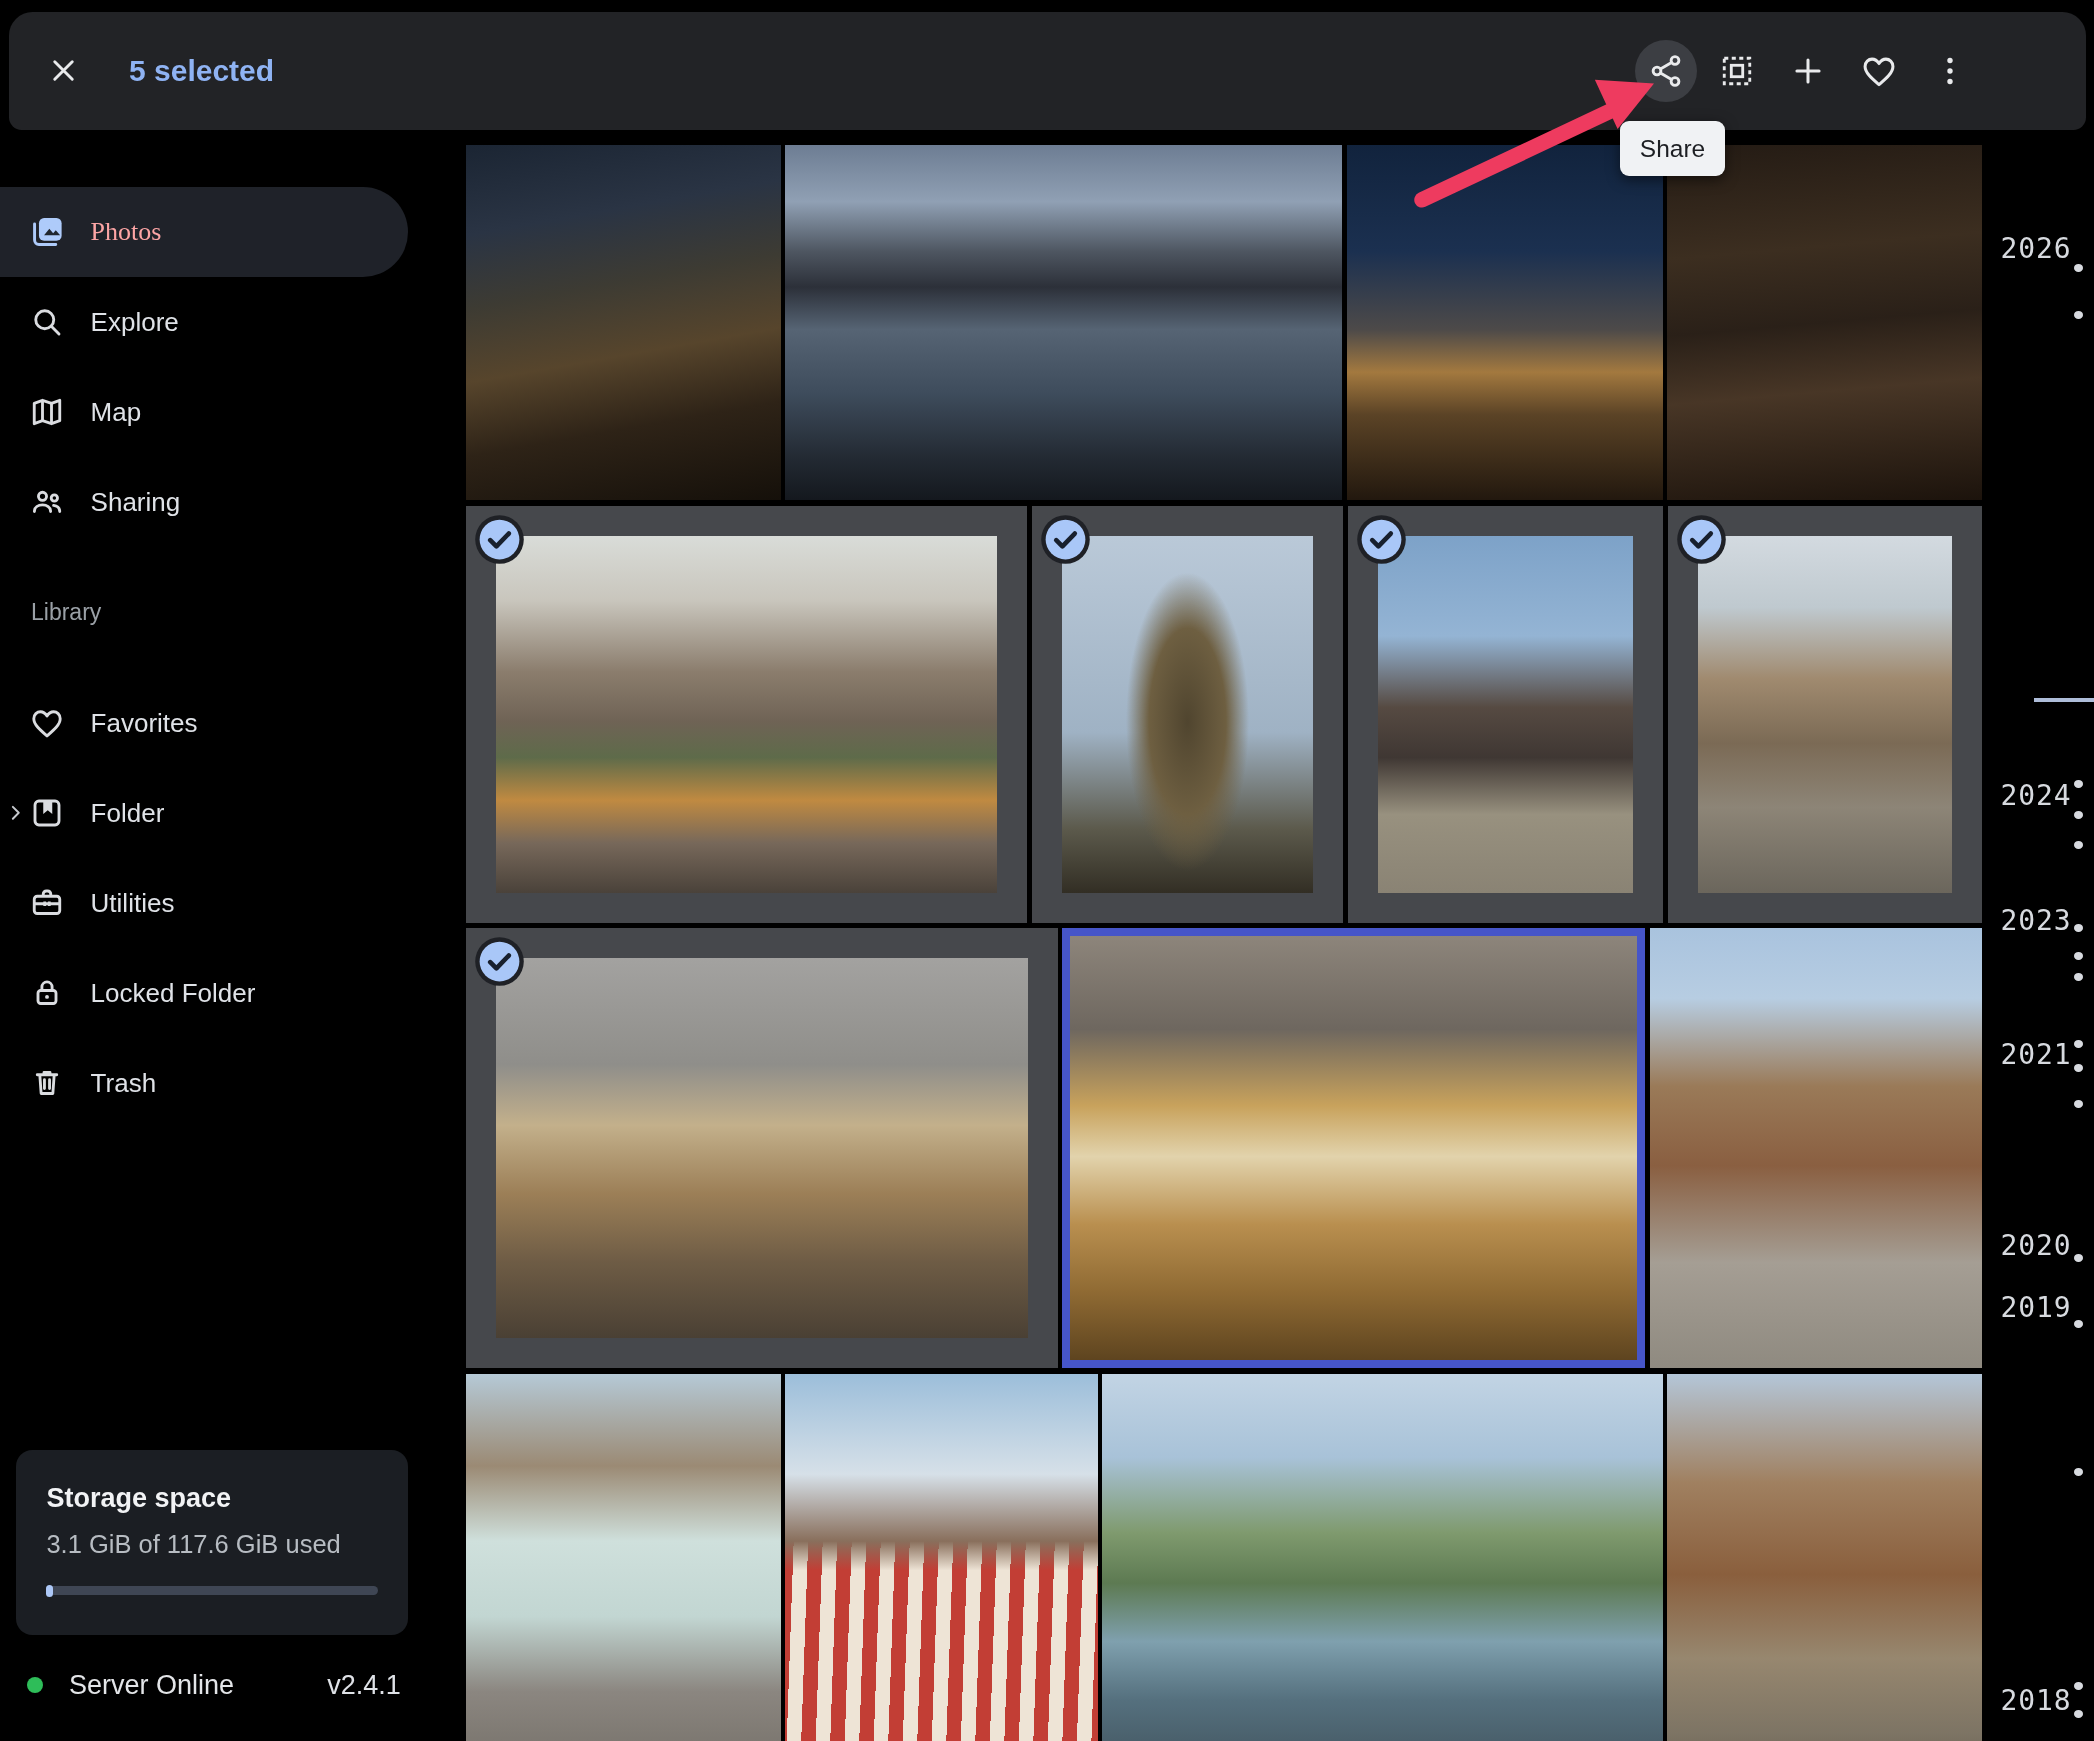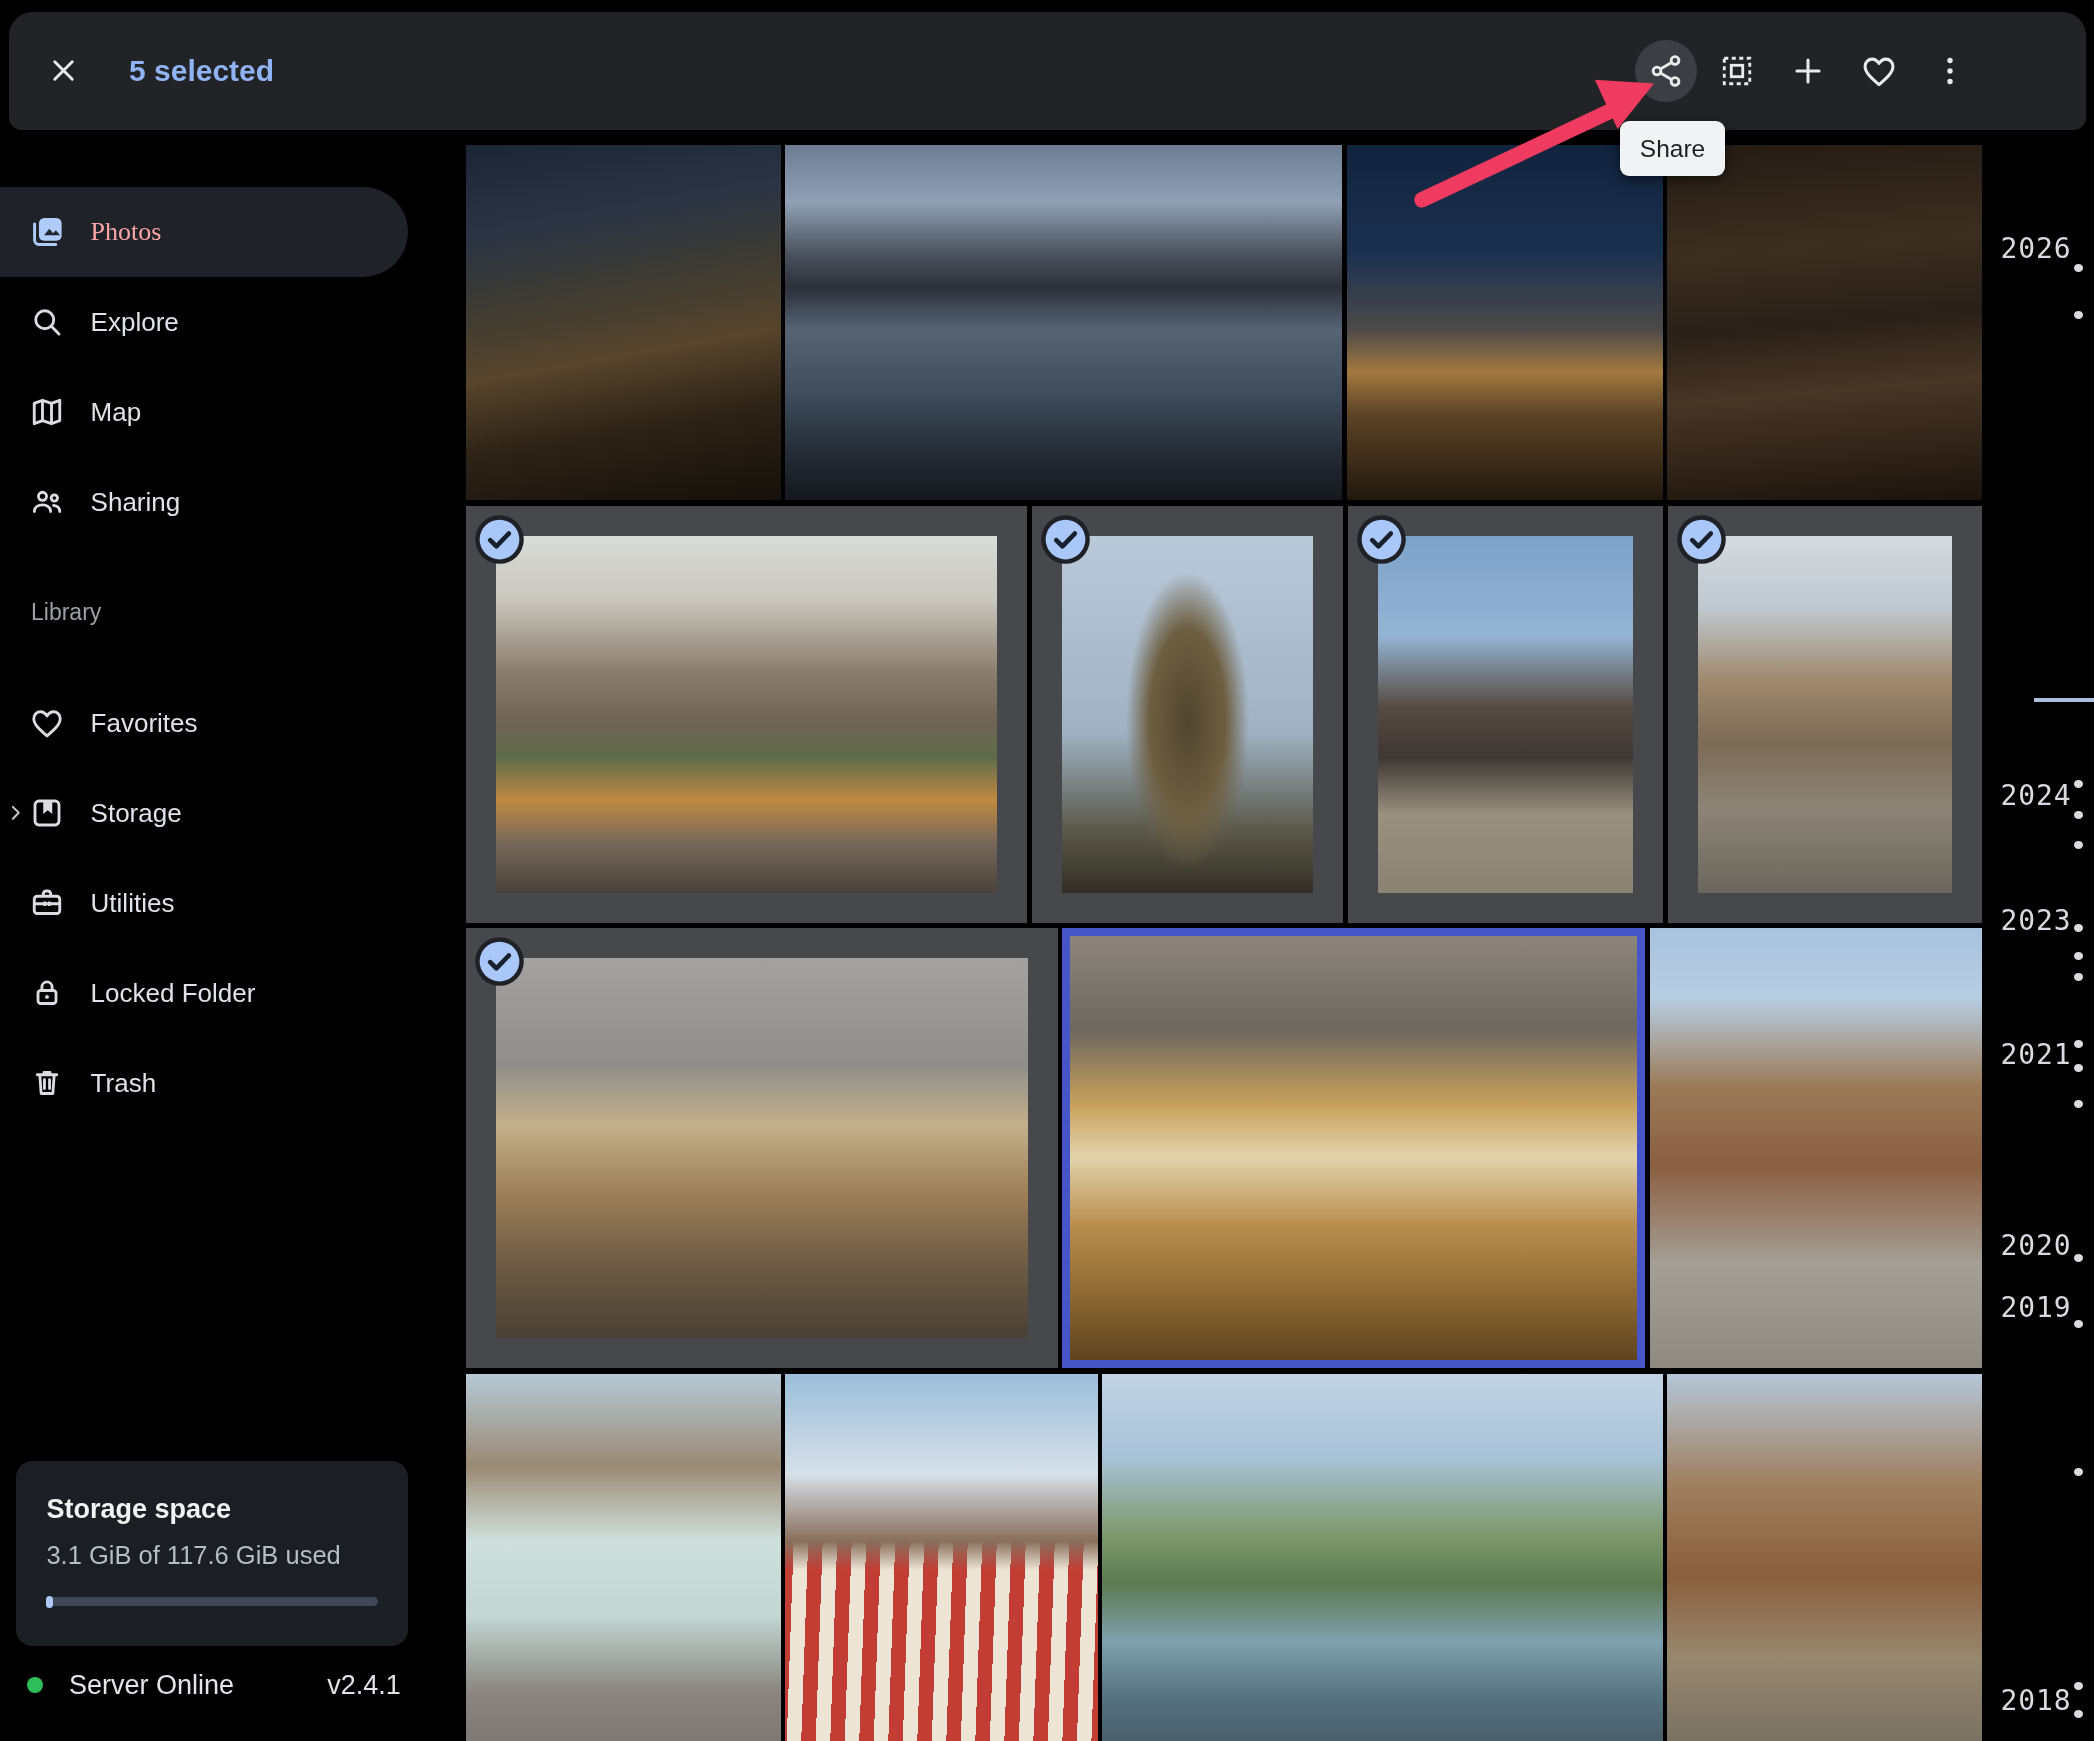--- a/index.html
+++ b/index.html
@@ -44,21 +44,21 @@
   }
   .side-item.active { background:#1f2229; border-radius:0 45px 45px 0; color:#fca5a5;font-family:Liberation Serif, serif; }
   .side-item .chev { position:absolute; left:3.6px; }
   .lib-header { height:131px; display:flex; align-items:center; padding-left:31px;
     font-size:23px; color:#9aa0a6; }
   .icon-wrap { width:40px; height:40px; display:flex; align-items:center; justify-content:center; }
 
   
   .storage-card {
     position:absolute; left:16.4px; top:1450px; width:392px; height:185px;
-    background:#1b1e23; border-radius:16.4px; padding:33px 30px 0 30px;margin-top:11px;
+    background:#1b1e23; border-radius:16.4px; padding:33px 30px 0 30px;
   }
   .storage-title { font-size:27px; font-weight:700; color:#f2f3f5; }
   .storage-usage { font-size:25.5px; color:#b7bcc2; margin-top:16.4px; }
   .track { margin-top:27px; width:332px; height:9px; background:#3f4654; border-radius:5.5px; position:relative; }
   .fill  { position:absolute; left:0; top:-1.8px; height:12.7px; border-radius:6.4px; background:#adc8f7; }
 
   .server-row {
     position:absolute; left:27px; top:1666px; width:381px; height:38px;
     display:flex; align-items:center; font-size:27px; color:#e3e5e8;
   }
@@ -198,21 +198,21 @@
       <svg width="23.6" height="23.6" viewBox="0 0 24 24" fill="none" stroke="#c6c9ce" stroke-width="2" stroke-linecap="round" stroke-linejoin="round">
           <path d="M9 6l6 6-6 6"></path>
         </svg>
     </span>
     <span class="icon-wrap">
       <svg width="36" height="36" viewBox="0 0 24 24" fill="none" stroke="#dadce0" stroke-width="1.9">
           <rect x="4" y="4" width="16" height="16" rx="2.6"></rect>
           <path d="M9.5 4.3h6v8.3l-3-2.4-3 2.4z" fill="#dadce0" stroke="none"></path>
         </svg>
     </span>
-    <span>Storage</span>
+    <span>Folder</span>
   </div>
 
   <div class="side-item">
     <span class="icon-wrap">
       <svg width="36" height="36" viewBox="0 0 24 24" fill="none" stroke="#dadce0" stroke-width="1.9" stroke-linejoin="round">
           <rect x="3.5" y="7.5" width="17" height="11.5" rx="2"></rect>
           <path d="M9.5 7.5V6a2 2 0 0 1 2-2h1a2 2 0 0 1 2 2v1.5M3.5 12.5h17M10.5 11v3M13.5 11v3"></path>
         </svg>
     </span>
     <span>Utilities</span>

